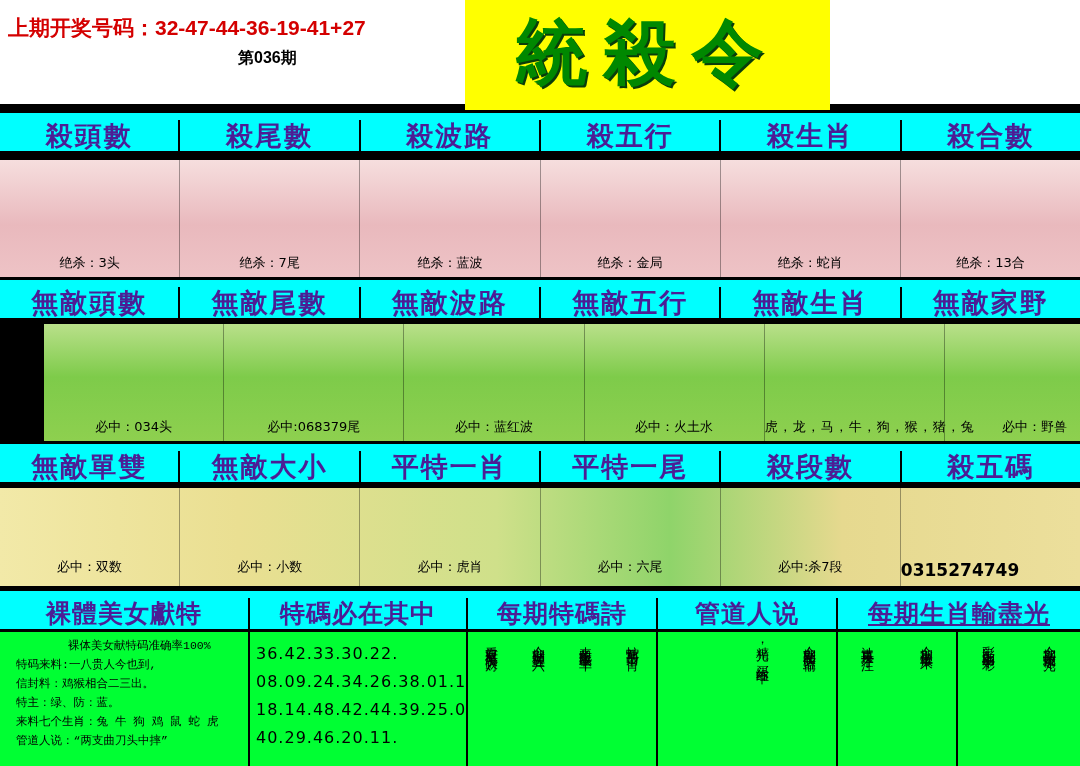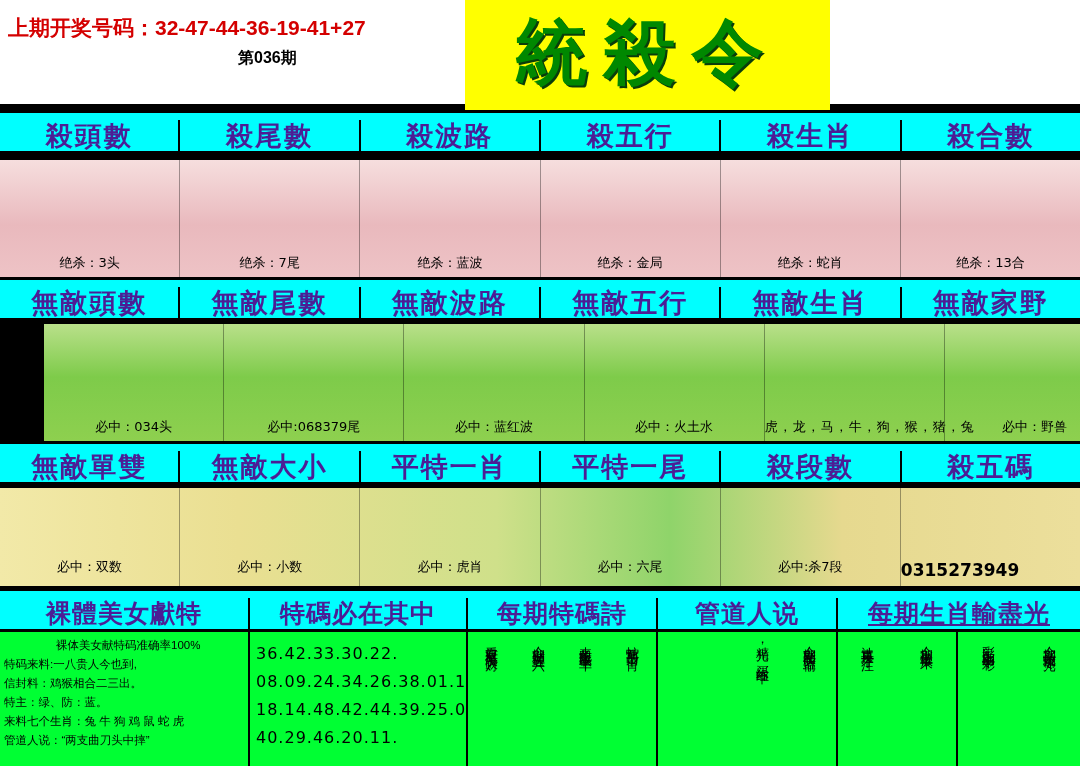--- a/index.html
+++ b/index.html
@@ -126,23 +126,23 @@
   #bottom > .bcell:last-child { border-right:none; }
 
   .b1 { width:250px; background:#00f000; }
   .b2 { width:218px; background:#00f000; }
   .b3 { width:190px; background:#00f000; }
   .b4 { width:180px; background:#00e000; }
   .b5 { width:120px; background:#00f000; }
   .b6 { width:122px; background:#00f000; }
 
   .b1 .lines {
-    position:absolute; left:4px; top:4px; right:2px;
+    position:absolute; left:16px; top:4px; right:2px;
     font-size:11.5px; line-height:19px; color:#000;
-    font-family:Liberation Sans, sans-serif;
+    font-family:Liberation Mono, monospace;
   }
   .b1 .lines .first { padding-left:52px; }
 
   .poem-lines {
     position:absolute; left:6px; top:8px; right:4px;
     font-size:16px; line-height:28px; color:#000;
     font-family:"DejaVu Sans", sans-serif;
     letter-spacing:1px;
   }
 
@@ -258,21 +258,21 @@
       <div class="val">必中：六尾</div>
     </div>
     <div class="cell">
       <div class="val">必中:杀7段</div>
     </div>
     <div class="cell">
       <div class="five-codes">
         <span>03</span>
         <span>15</span>
         <span>27</span>
-        <span>39</span>
+        <span>47</span>
         <span>49</span>
       </div>
     </div>
   </div>
 
   <div class="titlebar" id="bottomTitles">
     <div style="flex:0 0 250px;">裸體美女獻特</div>
     <div style="flex:0 0 218px;">特碼必在其中</div>
     <div style="flex:0 0 190px;">每期特碼詩</div>
     <div style="flex:0 0 180px;">管道人说</div>

